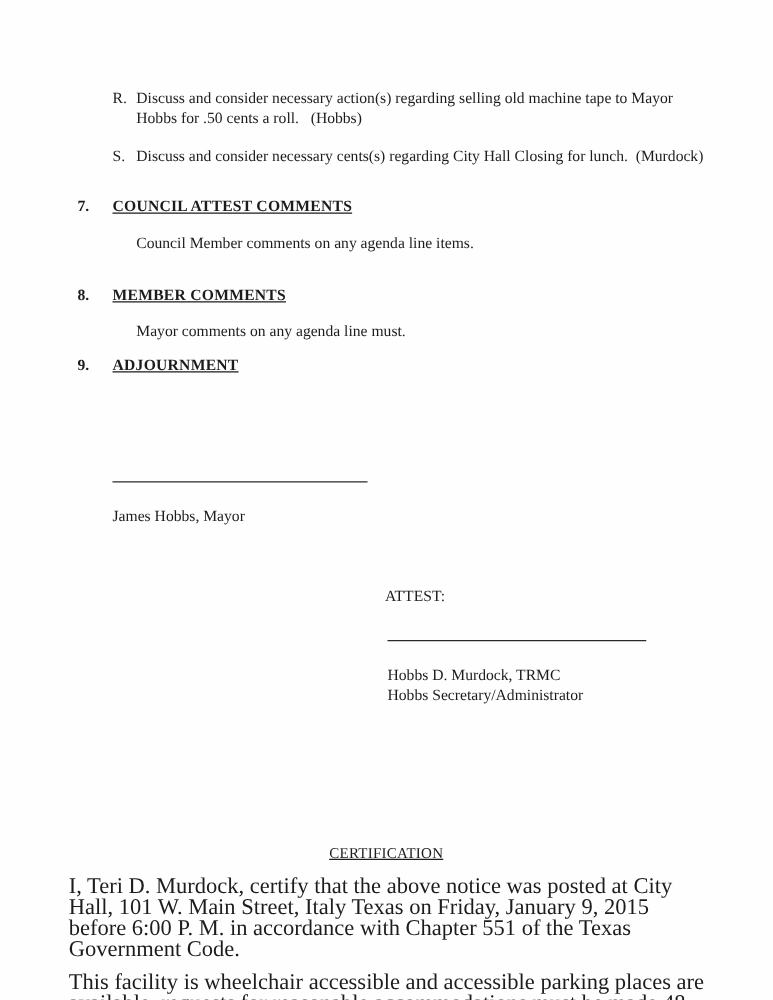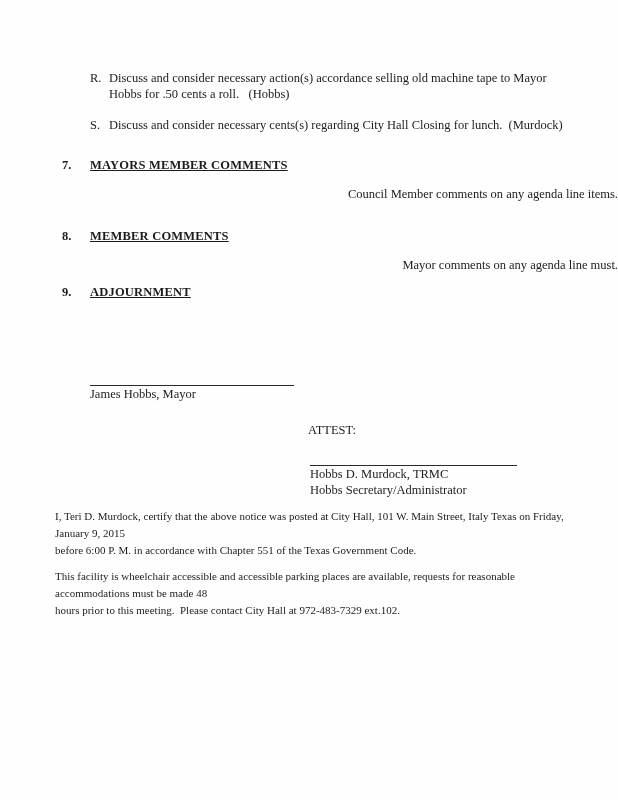--- a/index.html
+++ b/index.html
@@ -31,78 +31,78 @@
   .item-text  { white-space: pre-wrap; width: 459px; }
 
   
   .section-head {
     display: flex;
     margin-left: 62px;
     font-weight: bold;
   }
   .section-num { flex: none; width: 28px; }
   .section-title { text-decoration: underline; letter-spacing: .2px; }
-  .section-body { margin-left: 109px; text-align: right; }
+  .section-body { margin-left: 109px; }
 
   .mt-sec7  { margin-top: 24px; }
   .mt-body7 { margin-top: 13px; }
   .mt-sec8  { margin-top: 26px; }
   .mt-body8 { margin-top: 13px; }
   .mt-sec9  { margin-top: 11px; }
 
   
   .mayor-block { margin-top: 85px; margin-left: 90px; }
   .sig-line {
     width: 204px;
     height: 0;
     border-bottom: 1.2px solid #2a2a2a;
   }
-  .sig-name { margin-top: 0; }
+  .sig-name { margin-top: 19px; }
 
   
-  .attest-label { margin-top: 20px; margin-left: 308px; }
+  .attest-label { margin-top: 48px; margin-left: 308px; }
   .attest-block { margin-top: 27px; margin-left: 310px; }
   .attest-block .sig-line { width: 207px; }
 
   
   .cert-heading {
     margin-top: 110px;
     text-align: center;
     text-decoration: underline;
     font-size: 12px;
     letter-spacing: .2px;
   }
   .small-para {
     margin-left: 55px;
     width: 514px;
-    font-size: 11px;
+    font-size: 18px;
     line-height: 17px;
     white-space: pre-wrap;
   }
   .cert-para   { margin-top: 10px; }
   .access-para { margin-top: 9px; }
 </style>
 </head>
 <body>
 
 <div class="page">
 
   <div class="item-row">
     <span class="item-label">R.</span>
-    <span class="item-text">Discuss and consider necessary action(s) accordance selling old machine tape to Mayor Hobbs for .50 cents a roll.   (Hobbs)</span>
+    <span class="item-text">Discuss and consider necessary action(s) regarding selling old machine tape to Mayor Hobbs for .50 cents a roll.   (Hobbs)</span>
   </div>
 
   <div class="item-row second">
     <span class="item-label">S.</span>
     <span class="item-text">Discuss and consider necessary cents(s) regarding City Hall Closing for lunch.  (Murdock)</span>
   </div>
 
   <div class="section-head mt-sec7">
     <span class="section-num">7.</span>
-    <span class="section-title">MAYORS MEMBER COMMENTS</span>
+    <span class="section-title">COUNCIL ATTEST COMMENTS</span>
   </div>
   <div class="section-body mt-body7">Council Member comments on any agenda line items.</div>
 
   <div class="section-head mt-sec8">
     <span class="section-num">8.</span>
     <span class="section-title">MEMBER COMMENTS</span>
   </div>
   <div class="section-body mt-body8">Mayor comments on any agenda line must.</div>
 
   <div class="section-head mt-sec9">
@@ -116,19 +116,20 @@
   </div>
 
   <div class="attest-label">ATTEST:</div>
 
   <div class="attest-block">
     <div class="sig-line"></div>
     <div class="sig-name">Hobbs D. Murdock, TRMC</div>
     <div>Hobbs Secretary/Administrator</div>
   </div>
 
+  <div class="cert-heading">CERTIFICATION</div>
   <div class="small-para cert-para">I, Teri D. Murdock, certify that the above notice was posted at City Hall, 101 W. Main Street, Italy Texas on Friday, January 9, 2015
 before 6:00 P. M. in accordance with Chapter 551 of the Texas Government Code.</div>
 
   <div class="small-para access-para">This facility is wheelchair accessible and accessible parking places are available, requests for reasonable accommodations must be made 48
 hours prior to this meeting.  Please contact City Hall at 972-483-7329 ext.102.</div>
 
 </div>
 
 </body></html>

